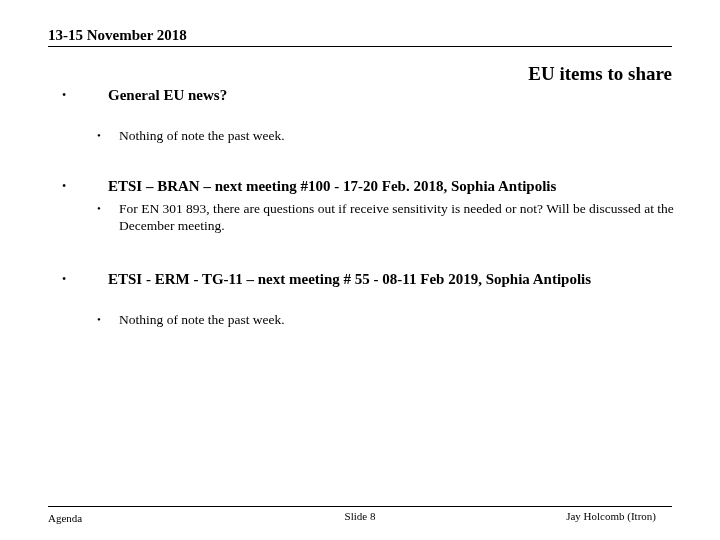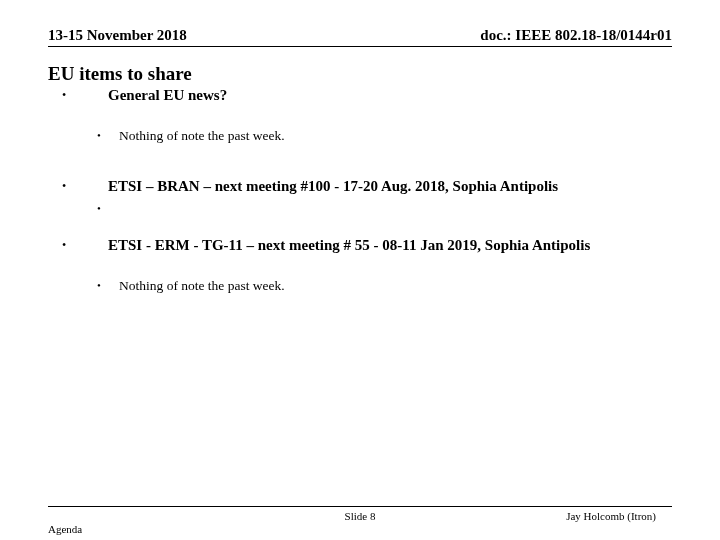--- a/index.html
+++ b/index.html
@@ -58,21 +58,21 @@
     height: 0;
     border-top: 1.4px solid #000000;
   }
 
   
   .slide-title {
     position: absolute;
     left: 48px;
     top: 62px;
     width: 624px;
-    text-align: left;
+    text-align: right;
     font-size: 19px;
     font-weight: bold;
     line-height: 24px;
   }
 
   
   .body-area {
     position: absolute;
     left: 48px;
     top: 86px;
@@ -145,21 +145,21 @@
     left: 48px;
     top: 509px;
     width: 624px;
     height: 16px;
     font-size: 11px;
     line-height: 14px;
   }
   .footer-left {
     position: absolute;
     left: 0;
-    top: 13px;
+    top: 2px;
     white-space: nowrap;
   }
   .footer-center {
     position: absolute;
     left: 0;
     top: 0;
     width: 624px;
     text-align: center;
     white-space: nowrap;
   }
@@ -170,21 +170,20 @@
     white-space: nowrap;
   }
 </style>
 </head>
 <body>
 
 <div class="slide">
 
   <div class="header">
     <div class="header-date">13-15 November 2018</div>
-    <div class="header-doc">doc.: IEEE 802.18-18/0144r01</div>
   </div>
   <div class="header-rule"></div>
 
   <div class="slide-title">EU items to share</div>
 
   <div class="body-area">
 
     <div class="bullet-row lvl1">
       <span class="marker">•</span>
       <span class="btext">General EU news?</span>
@@ -194,32 +193,33 @@
 
     <div class="bullet-row lvl2 lvl2-center">
       <span class="marker">•</span>
       <span class="btext">Nothing of note the past week.</span>
     </div>
 
     <div class="gap-b"></div>
 
     <div class="bullet-row lvl1">
       <span class="marker">•</span>
-      <span class="btext">ETSI – BRAN – next meeting #100 - 17-20 Aug. 2018, Sophia Antipolis</span>
+      <span class="btext">ETSI – BRAN – next meeting #100 - 17-20 Feb. 2018, Sophia Antipolis</span>
     </div>
 
     <div class="bullet-row lvl2" style="margin-top:4px;">
       <span class="marker">•</span>
+      <span class="btext">For EN 301 893, there are questions out if receive sensitivity is needed or not?  Will be discussed at the December meeting.</span>
     </div>
 
     <div class="gap-c"></div>
 
     <div class="bullet-row lvl1">
       <span class="marker">•</span>
-      <span class="btext">ETSI - ERM - TG-11 – next meeting # 55 - 08-11 Jan 2019, Sophia Antipolis</span>
+      <span class="btext">ETSI - ERM - TG-11 – next meeting # 55 - 08-11 Feb 2019, Sophia Antipolis</span>
     </div>
 
     <div class="gap-d"></div>
 
     <div class="bullet-row lvl2 lvl2-center">
       <span class="marker">•</span>
       <span class="btext">Nothing of note the past week.</span>
     </div>
 
   </div>

